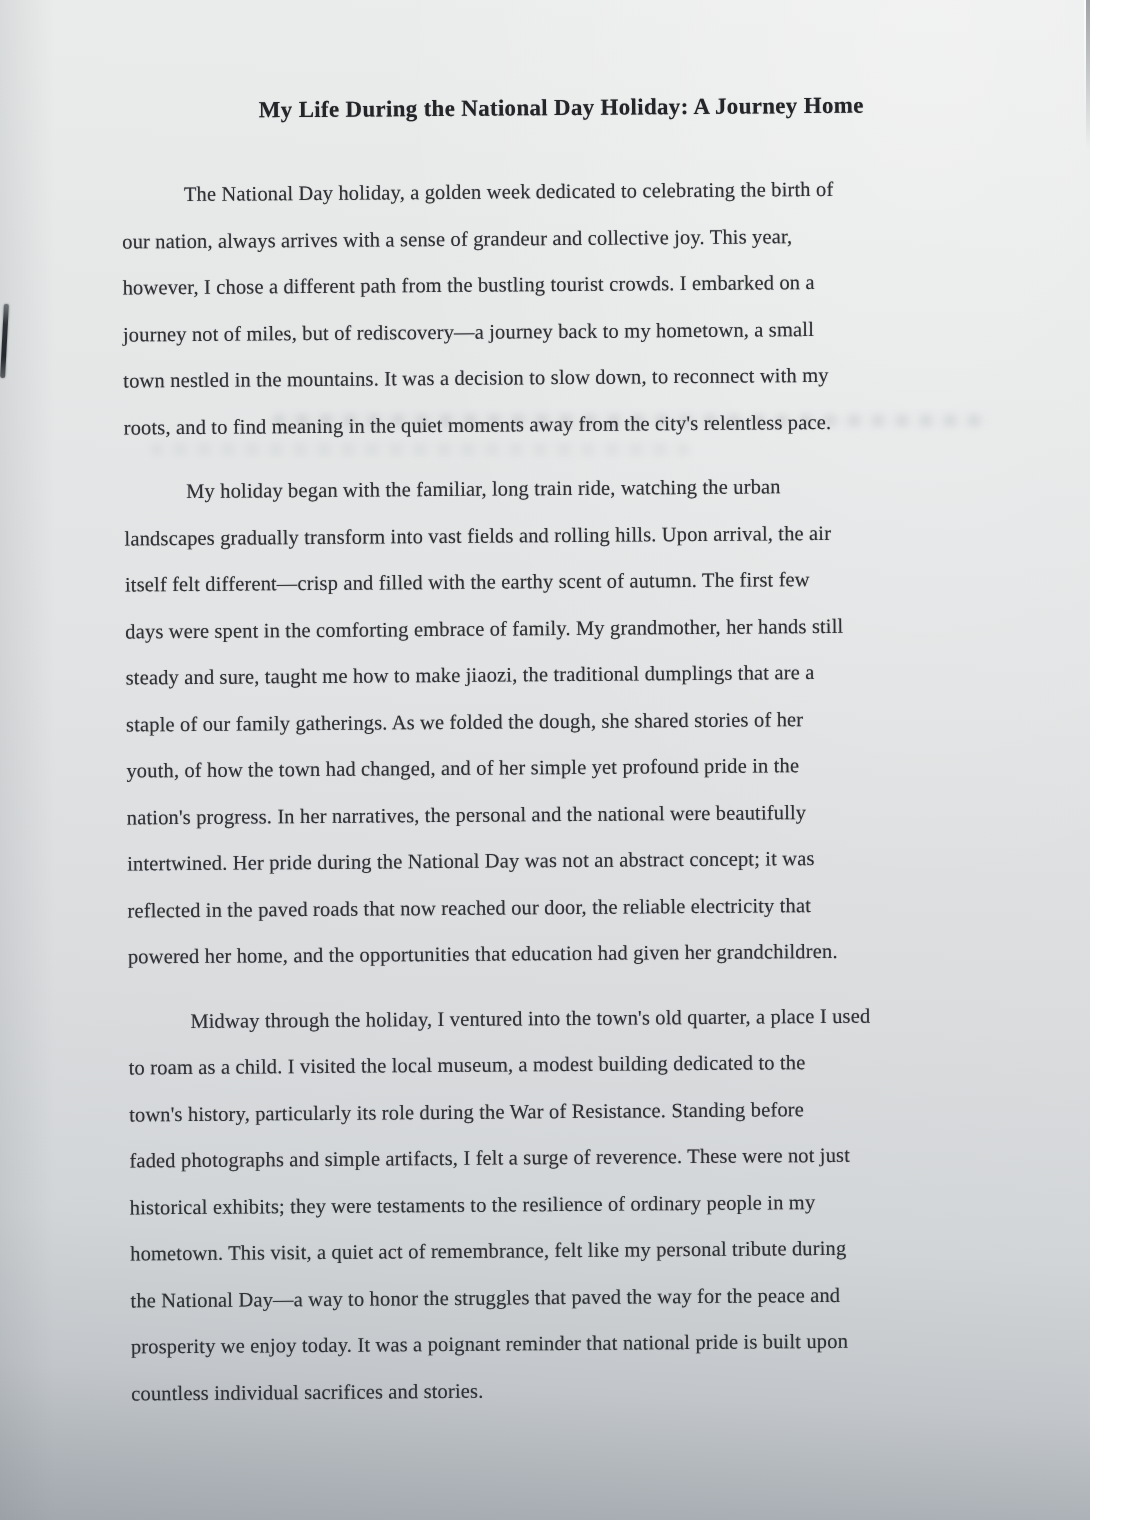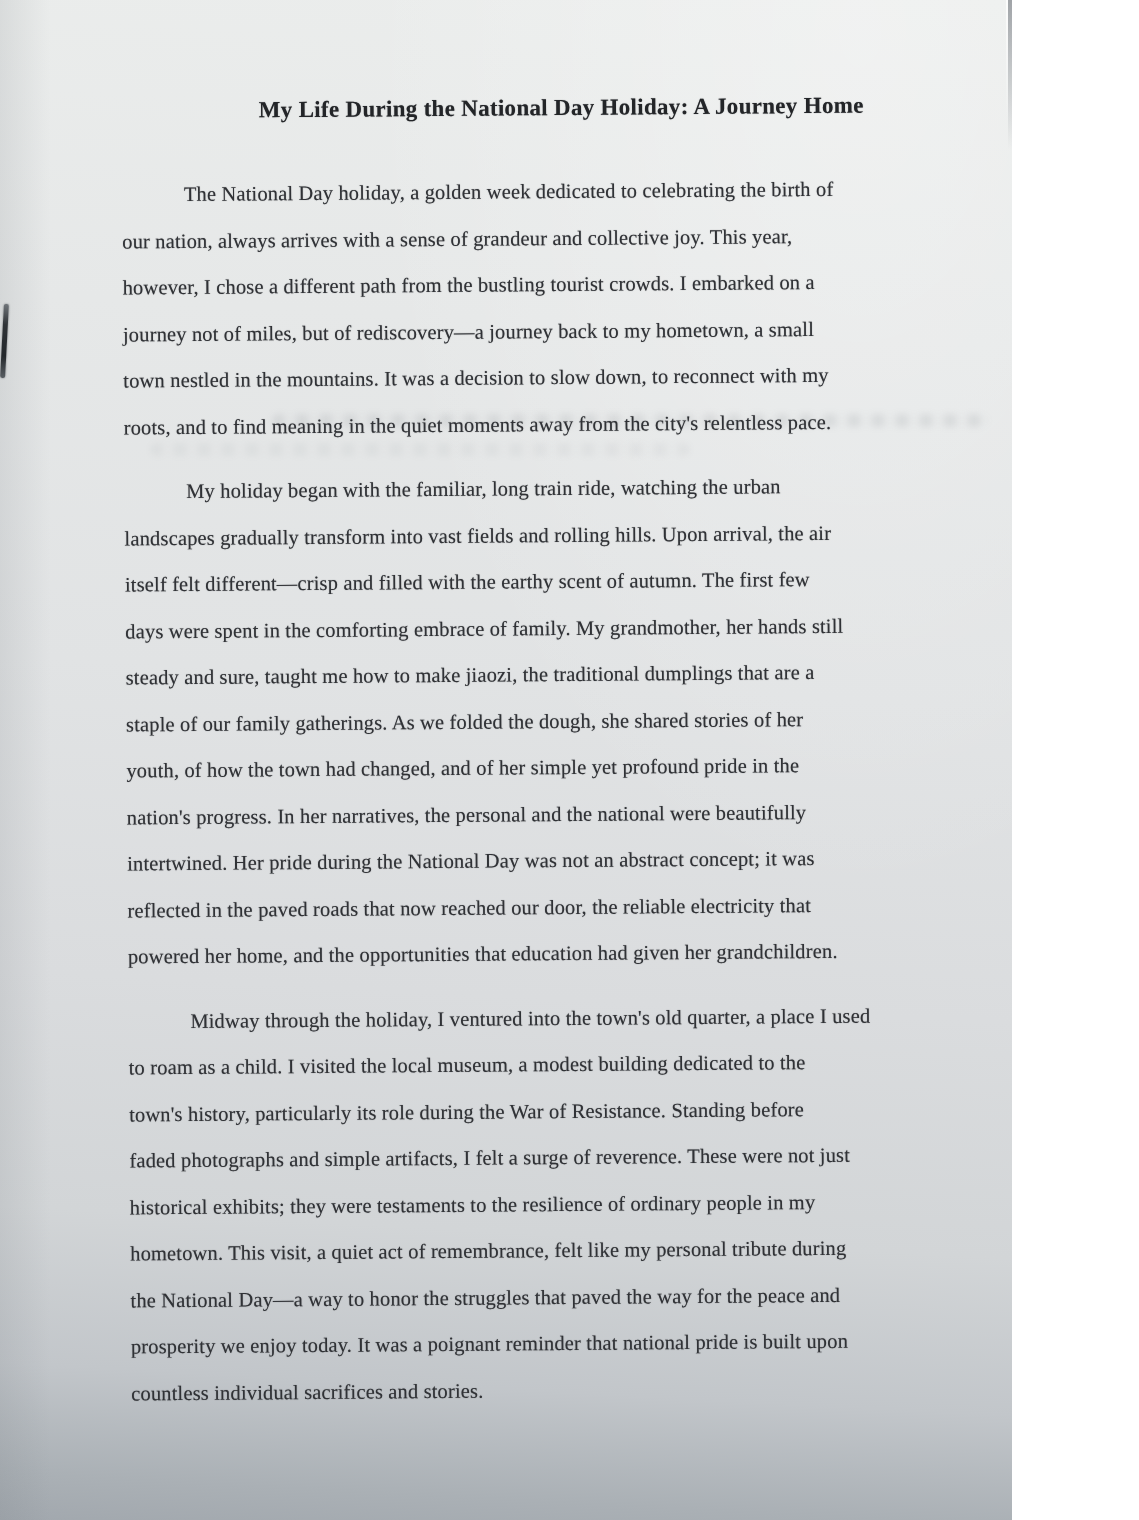--- a/index.html
+++ b/index.html
@@ -7,21 +7,21 @@
     padding: 0;
     width: 1139px;
     height: 1520px;
     overflow: hidden;
     font-family: "Liberation Serif", serif;
   }
 
   
   .photo {
     position: relative;
-    width: 1012px;
+    width: 1090px;
     height: 1520px;
     overflow: hidden;
     background:
       radial-gradient(ellipse at 85% 2%, rgba(255,255,255,0.30), rgba(255,255,255,0) 42%),
       linear-gradient(90deg, rgba(110,116,122,0.14) 0%, rgba(110,116,122,0) 5%),
       linear-gradient(183deg,
         #ebedec 0%,
         #e6e8e8 22%,
         #e1e3e4 45%,
         #dadcde 65%,

